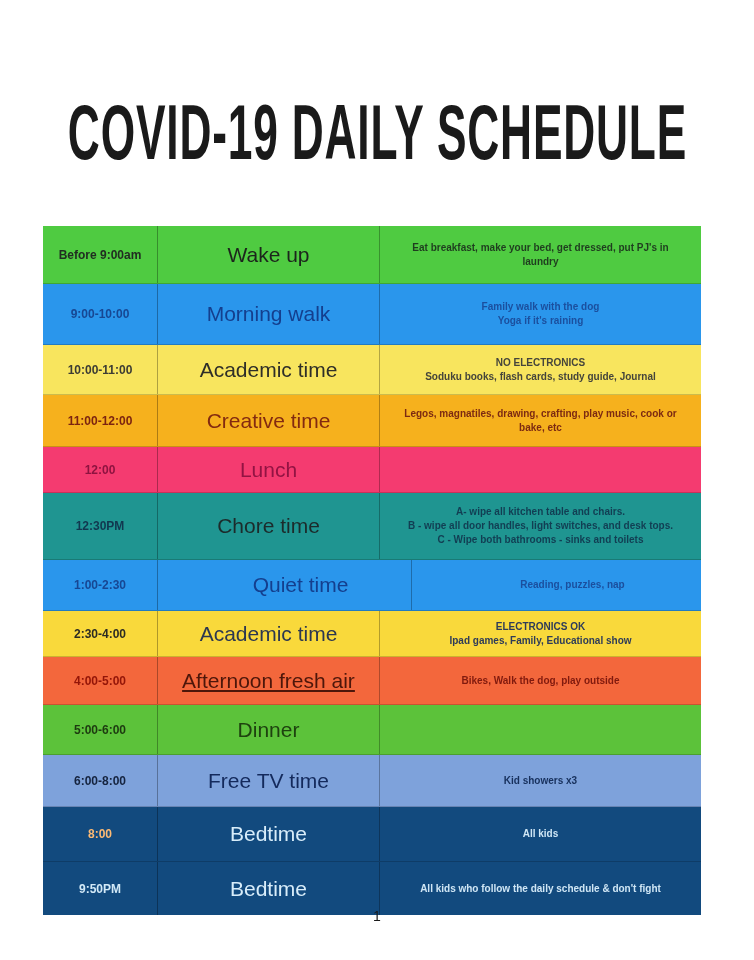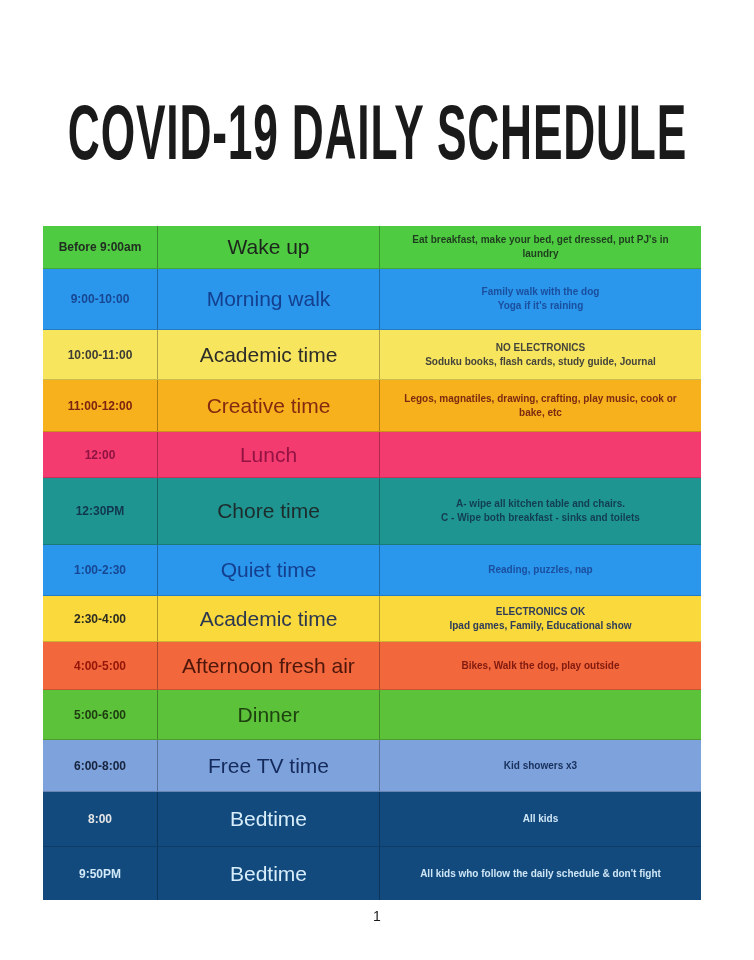--- a/index.html
+++ b/index.html
@@ -77,21 +77,21 @@
     font-size: 14px;
     color: #1a1a1a;
   }
 </style>
 </head>
 <body>
 
 <div class="title">COVID-19 DAILY SCHEDULE</div>
 
 <div class="schedule">
-    <div class="row" style="height: 43px; background: rgb(79, 203, 65);">
+    <div class="row" style="height: 58px; background: rgb(79, 203, 65);">
       <div class="cell time" style="color: rgb(33, 45, 33);">Before 9:00am</div>
       <div class="cell activity" style="color: rgb(28, 36, 28);">Wake up</div>
       <div class="cell details" style="color: rgb(31, 61, 31);">
         <div>Eat breakfast, make your bed, get dressed, put PJ's in</div>
         <div>laundry</div>
       </div>
     </div>
     <div class="row" style="height: 61px; background: rgb(42, 150, 236);">
       <div class="cell time" style="color: rgb(23, 71, 147);">9:00-10:00</div>
       <div class="cell activity" style="color: rgb(20, 63, 142);">Morning walk</div>
@@ -119,59 +119,60 @@
     <div class="row" style="height: 46px; background: rgb(244, 59, 112);">
       <div class="cell time" style="color: rgb(142, 19, 64);">12:00</div>
       <div class="cell activity" style="color: rgb(147, 19, 67);">Lunch</div>
       <div class="cell details" style="color: rgb(142, 19, 64);"></div>
     </div>
     <div class="row" style="height: 67px; background: rgb(31, 149, 145);">
       <div class="cell time" style="color: rgb(17, 55, 79);">12:30PM</div>
       <div class="cell activity" style="color: rgb(28, 43, 43);">Chore time</div>
       <div class="cell details" style="color: rgb(18, 62, 83);">
         <div>A- wipe all kitchen table and chairs.</div>
-        <div>C - Wipe both breakfast - sinks and toilets</div>
+        <div>B - wipe all door handles, light switches, and desk tops.</div>
+        <div>C - Wipe both bathrooms - sinks and toilets</div>
       </div>
     </div>
-    <div class="row" style="height: 51px; background: rgb(42, 150, 236);">
+    <div class="row" style="height: 51px; background: rgb(42, 150, 236); gap: 32px;">
       <div class="cell time" style="color: rgb(23, 71, 147);">1:00-2:30</div>
       <div class="cell activity" style="color: rgb(20, 63, 142);">Quiet time</div>
       <div class="cell details" style="color: rgb(27, 79, 158);">
         <div>Reading, puzzles, nap</div>
       </div>
     </div>
     <div class="row" style="height: 46px; background: rgb(249, 217, 59);">
       <div class="cell time" style="color: rgb(43, 43, 35);">2:30-4:00</div>
       <div class="cell activity" style="color: rgb(44, 55, 80);">Academic time</div>
       <div class="cell details" style="color: rgb(46, 60, 89);">
         <div>ELECTRONICS OK</div>
         <div>Ipad games, Family, Educational show</div>
       </div>
     </div>
     <div class="row" style="height: 48px; background: rgb(243, 103, 60);">
       <div class="cell time" style="color: rgb(147, 21, 8);">4:00-5:00</div>
-      <div class="cell activity" style="color: rgb(77, 22, 10);">Afternoon fresh air</div>
+      <div class="cell activity" style="color: rgb(77, 22, 10); text-decoration: underline;">Afternoon fresh air</div>
       <div class="cell details" style="color: rgb(128, 26, 14); text-align: center;">
         <div>Bikes, Walk the dog, play outside</div>
       </div>
     </div>
     <div class="row" style="height: 50px; background: rgb(92, 194, 58);">
       <div class="cell time" style="color: rgb(29, 58, 16);">5:00-6:00</div>
       <div class="cell activity" style="color: rgb(30, 66, 15);">Dinner</div>
       <div class="cell details" style="color: rgb(29, 58, 16);"></div>
     </div>
     <div class="row" style="height: 52px; background: rgb(126, 162, 219);">
       <div class="cell time" style="color: rgb(21, 35, 62);">6:00-8:00</div>
       <div class="cell activity" style="color: rgb(20, 42, 92);">Free TV time</div>
       <div class="cell details" style="color: rgb(23, 48, 92);">
         <div>Kid showers x3</div>
       </div>
     </div>
     <div class="row" style="height: 55px; background: rgb(18, 74, 126);">
-      <div class="cell time" style="color: #e5e5e5;">8:00</div>
+      <div class="cell time" style="color: #fdba74;">8:00</div>
       <div class="cell activity" style="color: rgb(216, 237, 250);">Bedtime</div>
       <div class="cell details" style="color: rgb(207, 230, 245);">
         <div>All kids</div>
       </div>
     </div>
     <div class="row" style="height: 53px; background: rgb(18, 74, 126);">
       <div class="cell time" style="color: rgb(210, 233, 247);">9:50PM</div>
       <div class="cell activity" style="color: rgb(216, 237, 250);">Bedtime</div>
       <div class="cell details" style="color: rgb(207, 230, 245);">
         <div>All kids who follow the daily schedule &amp; don't fight</div>

